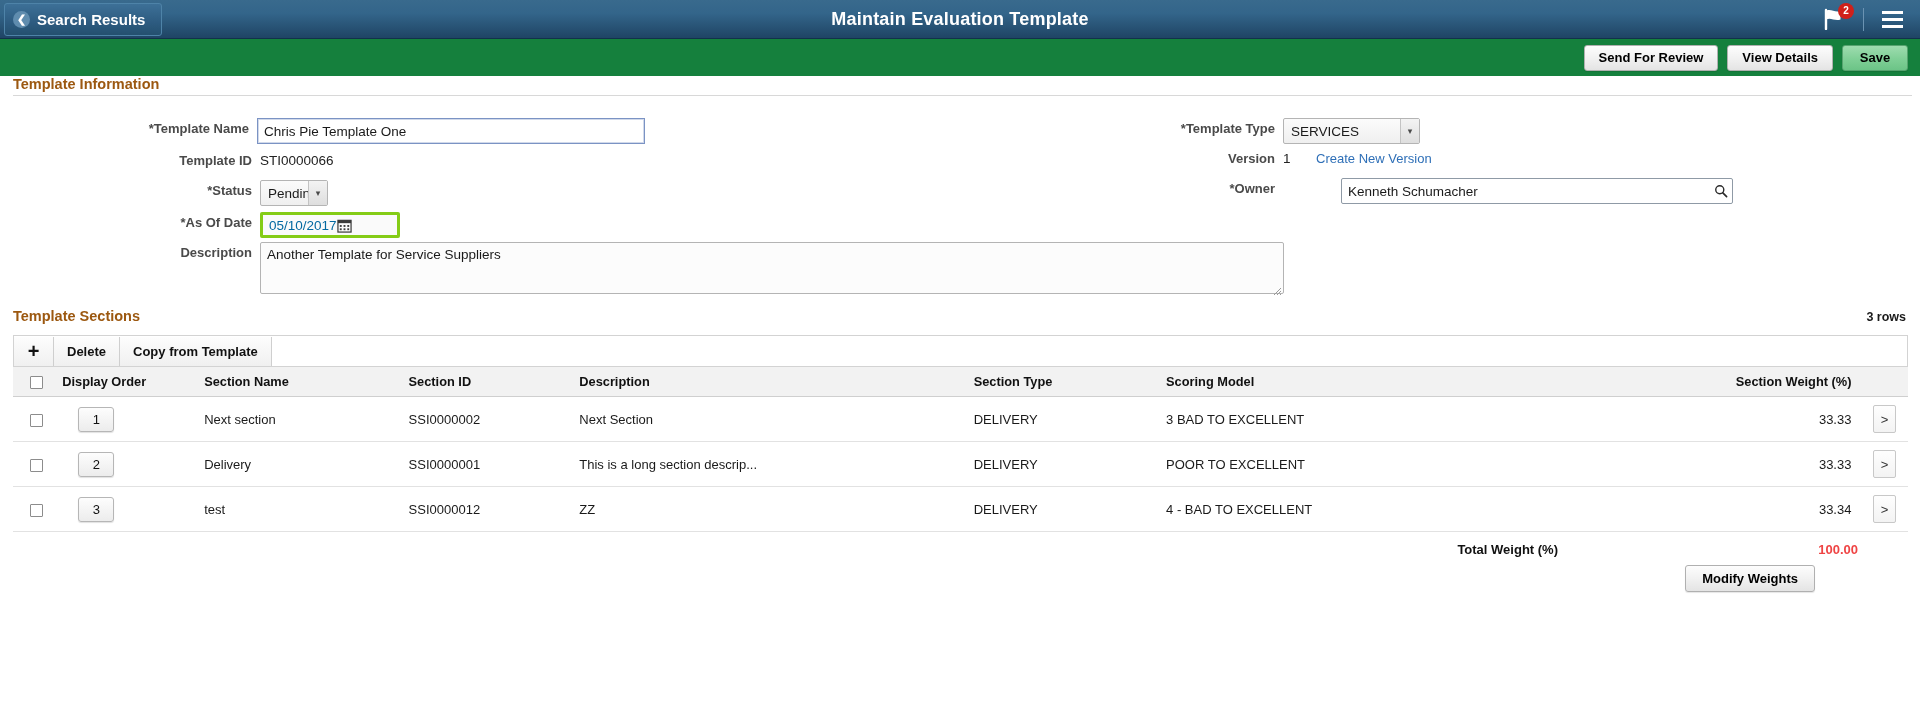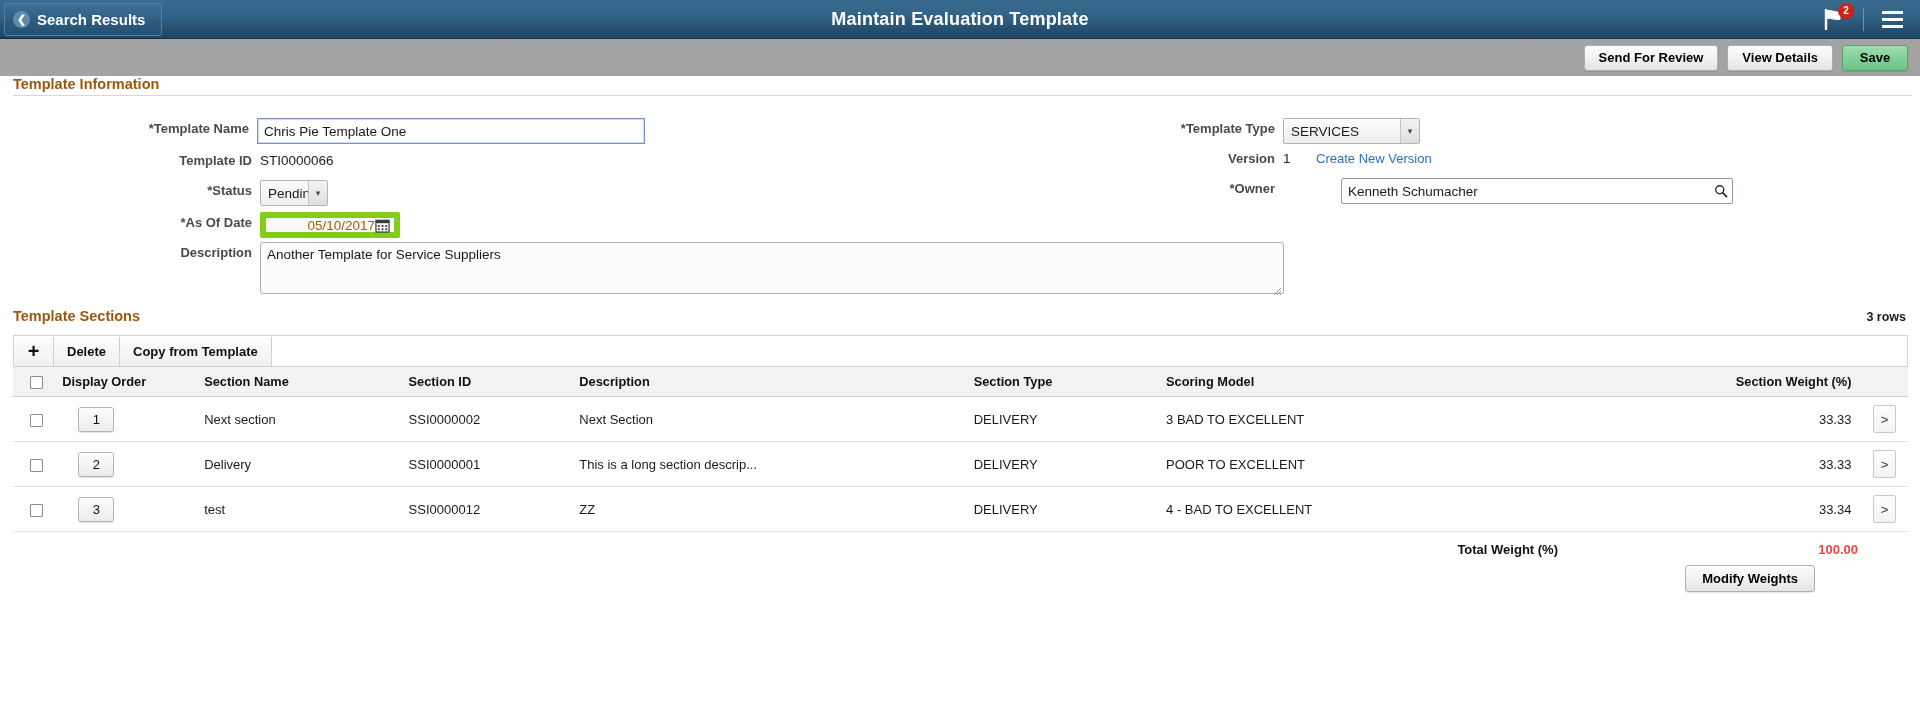--- a/index.html
+++ b/index.html
@@ -107,21 +107,21 @@
   }
 
   
   .action-row {
     height: 37px;
     display: flex;
     align-items: center;
     justify-content: flex-end;
     padding-right: 12px;
     gap: 9px;
-    background: #a3a3a3;
+    background: #15803d;
   }
   .btn {
     height: 26px;
     padding: 0 14px;
     font-size: 13px;
     font-weight: bold;
     font-family: "Liberation Sans", sans-serif;
     color: #000000;
     background: linear-gradient(to bottom, #fdfdfd 0%, #f1f1f1 52%, #e4e4e4 100%);
     border: 1px solid #b0b0b0;
@@ -208,28 +208,28 @@
     display: flex;
     align-items: center;
     justify-content: center;
     font-size: 9px;
     color: #4a4a4a;
   }
   .datebox {
     display: inline-flex;
     align-items: center;
     height: 26px;
-    border: 6px solid #84cc16;
+    border: 3px solid #84cc16;
     background: #fafafa;
     border-radius: 2px;
     width: 140px;
     padding: 0 4px 0 6px;
     font-size: 13.5px;
-    color: #a16207;
-    justify-content: flex-end;
+    color: #0369a1;
+    justify-content: flex-start;
     position: relative;
   }
   .cal-icon { width: 15px; height: 15px; flex: 0 0 auto; }
   .lookupbox {
     display: inline-flex;
     align-items: center;
     height: 26px;
     border: 1px solid #8f9aa6;
     background: #ffffff;
     border-radius: 2px;

